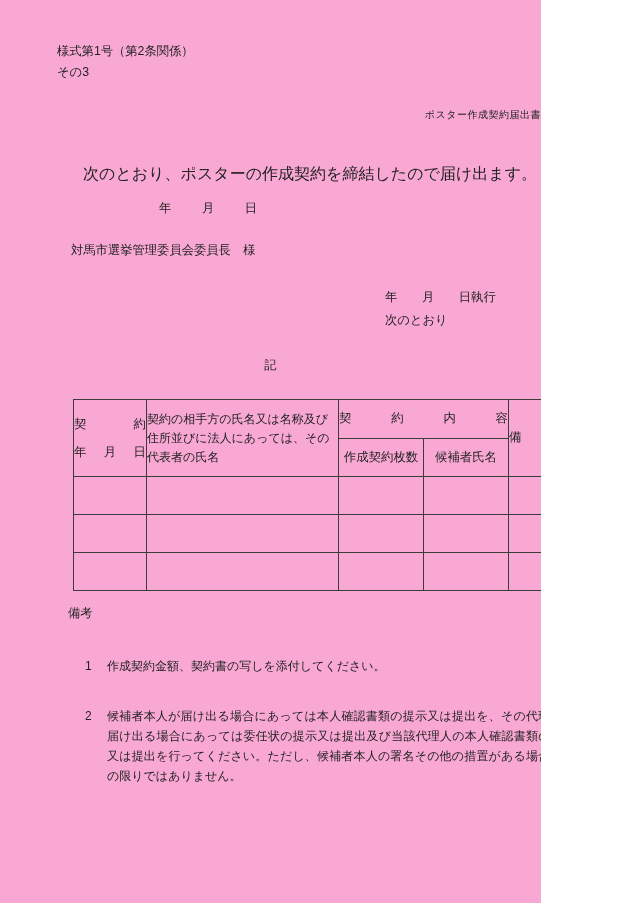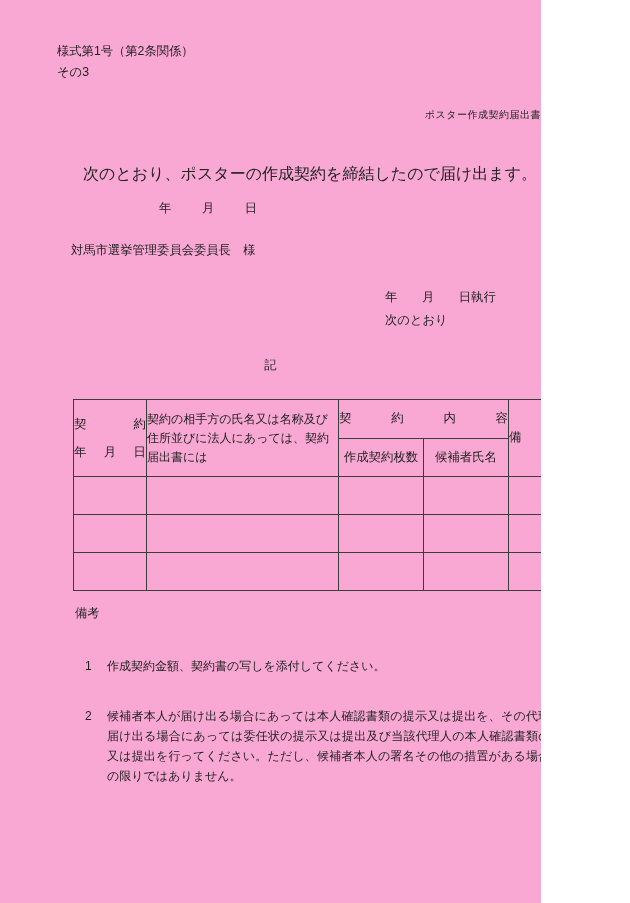--- a/index.html
+++ b/index.html
@@ -60,21 +60,21 @@
     text-align: left;
     padding: 2px 6px;
     font-size: 12px;
     line-height: 19px;
     white-space: normal;
   }
   .th-content { vertical-align: middle; padding: 0 26px; }
   .th-sub { text-align: center; vertical-align: middle; margin-top: 16px; }
   .th-remarks { vertical-align: middle; padding: 0 9px; }
 
-  .notes-heading { left: 68px; top: 606px; margin-left: 7px; }
+  .notes-heading { left: 68px; top: 606px; }
   .notes { left: 85px; top: 626px; width: 490px; font-size: 12px; }
   .note-item { display: flex; line-height: 20px; }
   .note-num { width: 22px; flex: none; }
   .note-text { flex: 1; white-space: normal; text-align: justify; }
 </style>
 </head>
 <body>
 
 <div class="sheet">
 
@@ -102,21 +102,21 @@
           <div class="jrow">
               <span>契</span>
               <span>約</span>
             </div>
           <div class="jrow">
               <span>年</span>
               <span>月</span>
               <span>日</span>
             </div>
         </th>
-        <th rowspan="2" class="th-party">契約の相手方の氏名又は名称及び住所並びに法人にあっては、契約届出書には</th>
+        <th rowspan="2" class="th-party">契約の相手方の氏名又は名称及び住所並びに法人にあっては、その代表者の氏名</th>
         <th colspan="2" class="th-content">
           <div class="jrow">
               <span>契</span>
               <span>約</span>
               <span>内</span>
               <span>容</span>
             </div>
         </th>
         <th rowspan="2" class="th-remarks">
           <div class="jrow">

